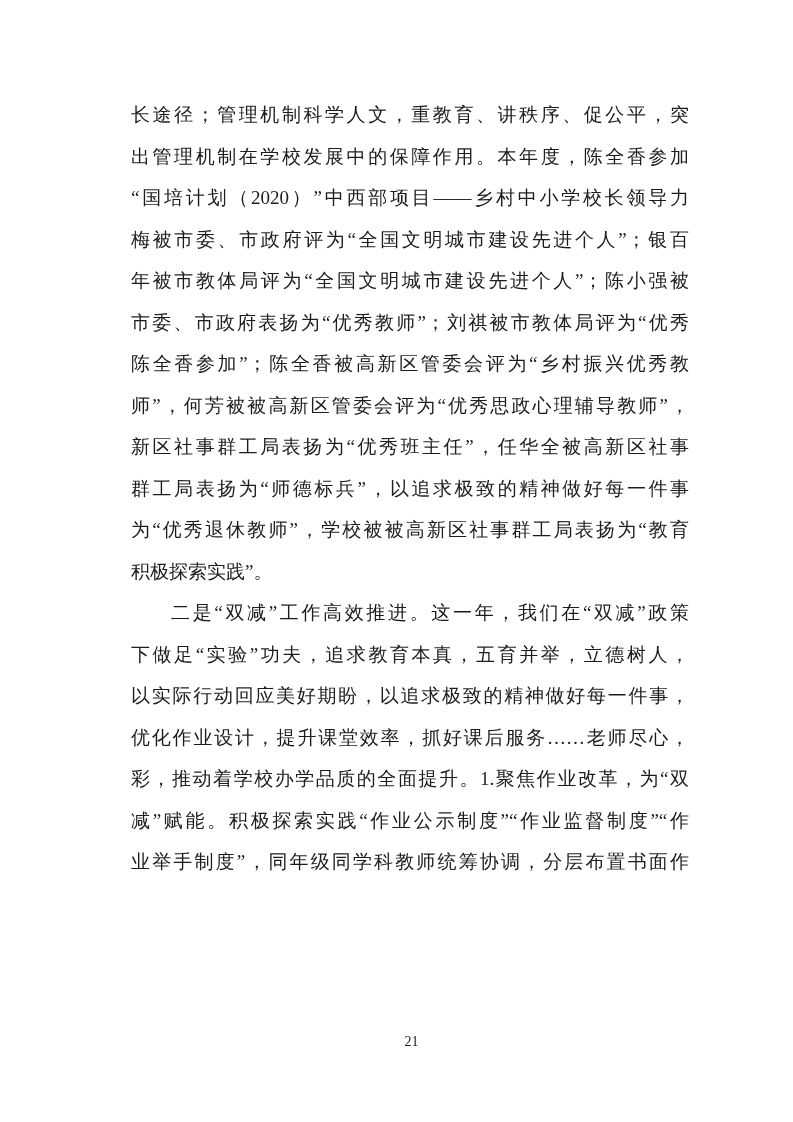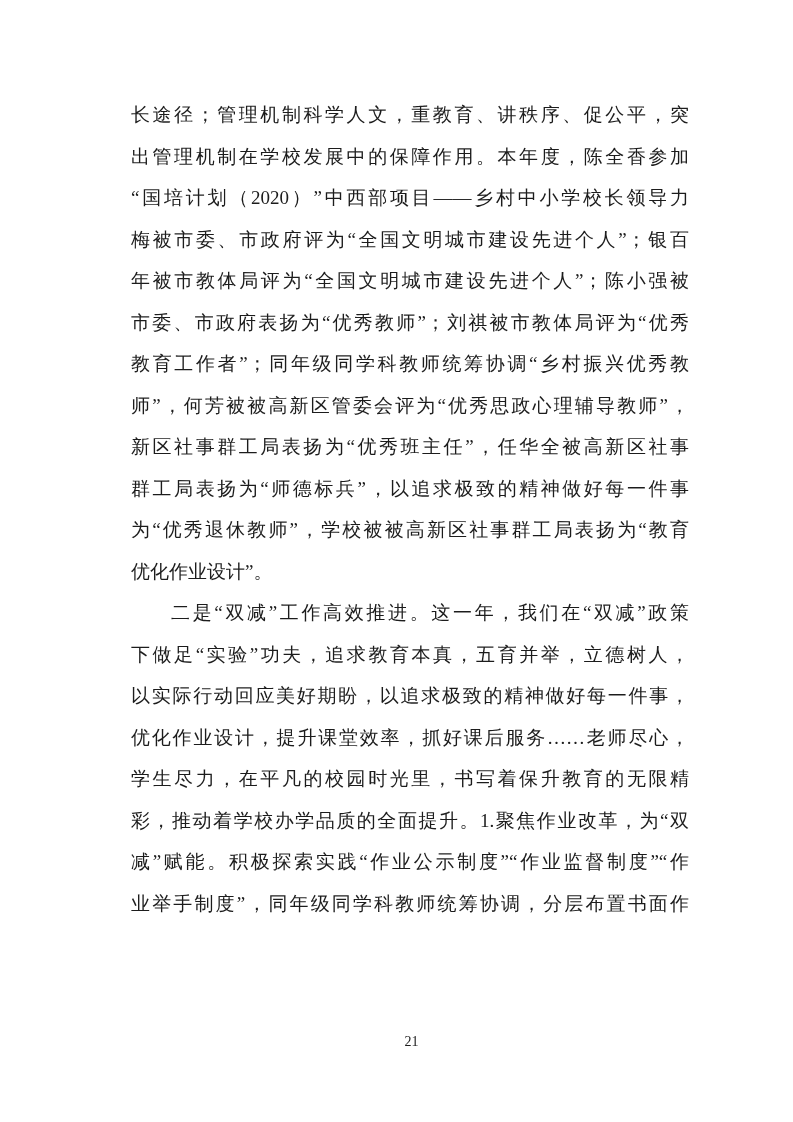--- a/index.html
+++ b/index.html
@@ -54,29 +54,28 @@
 <body>
 
 <div class="page">
   <div class="text-block" id="text-block">
       <div class="line">长途径；管理机制科学人文，重教育、讲秩序、促公平，突</div>
       <div class="line">出管理机制在学校发展中的保障作用。本年度，陈全香参加</div>
       <div class="line">“国培计划（2020）”中西部项目——乡村中小学校长领导力</div>
       <div class="line">梅被市委、市政府评为“全国文明城市建设先进个人”；银百</div>
       <div class="line">年被市教体局评为“全国文明城市建设先进个人”；陈小强被</div>
       <div class="line">市委、市政府表扬为“优秀教师”；刘祺被市教体局评为“优秀</div>
-      <div class="line">教育工作者”；同年级同学科教师统筹协调“乡村振兴优秀教</div>
+      <div class="line">陈全香参加”；陈全香被高新区管委会评为“乡村振兴优秀教</div>
       <div class="line">师”，何芳被被高新区管委会评为“优秀思政心理辅导教师”，</div>
       <div class="line">新区社事群工局表扬为“优秀班主任”，任华全被高新区社事</div>
       <div class="line">群工局表扬为“师德标兵”，以追求极致的精神做好每一件事</div>
       <div class="line">为“优秀退休教师”，学校被被高新区社事群工局表扬为“教育</div>
-      <div class="line last-line">优化作业设计”。</div>
+      <div class="line last-line">积极探索实践”。</div>
       <div class="line indent">二是“双减”工作高效推进。这一年，我们在“双减”政策</div>
       <div class="line">下做足“实验”功夫，追求教育本真，五育并举，立德树人，</div>
       <div class="line">以实际行动回应美好期盼，以追求极致的精神做好每一件事，</div>
       <div class="line">优化作业设计，提升课堂效率，抓好课后服务……老师尽心，</div>
-      <div class="line">学生尽力，在平凡的校园时光里，书写着保升教育的无限精</div>
       <div class="line">彩，推动着学校办学品质的全面提升。1.聚焦作业改革，为“双</div>
       <div class="line">减”赋能。积极探索实践“作业公示制度”“作业监督制度”“作</div>
       <div class="line">业举手制度”，同年级同学科教师统筹协调，分层布置书面作</div>
     </div>
   <div class="page-number">21</div>
 </div>
 
 </body></html>

